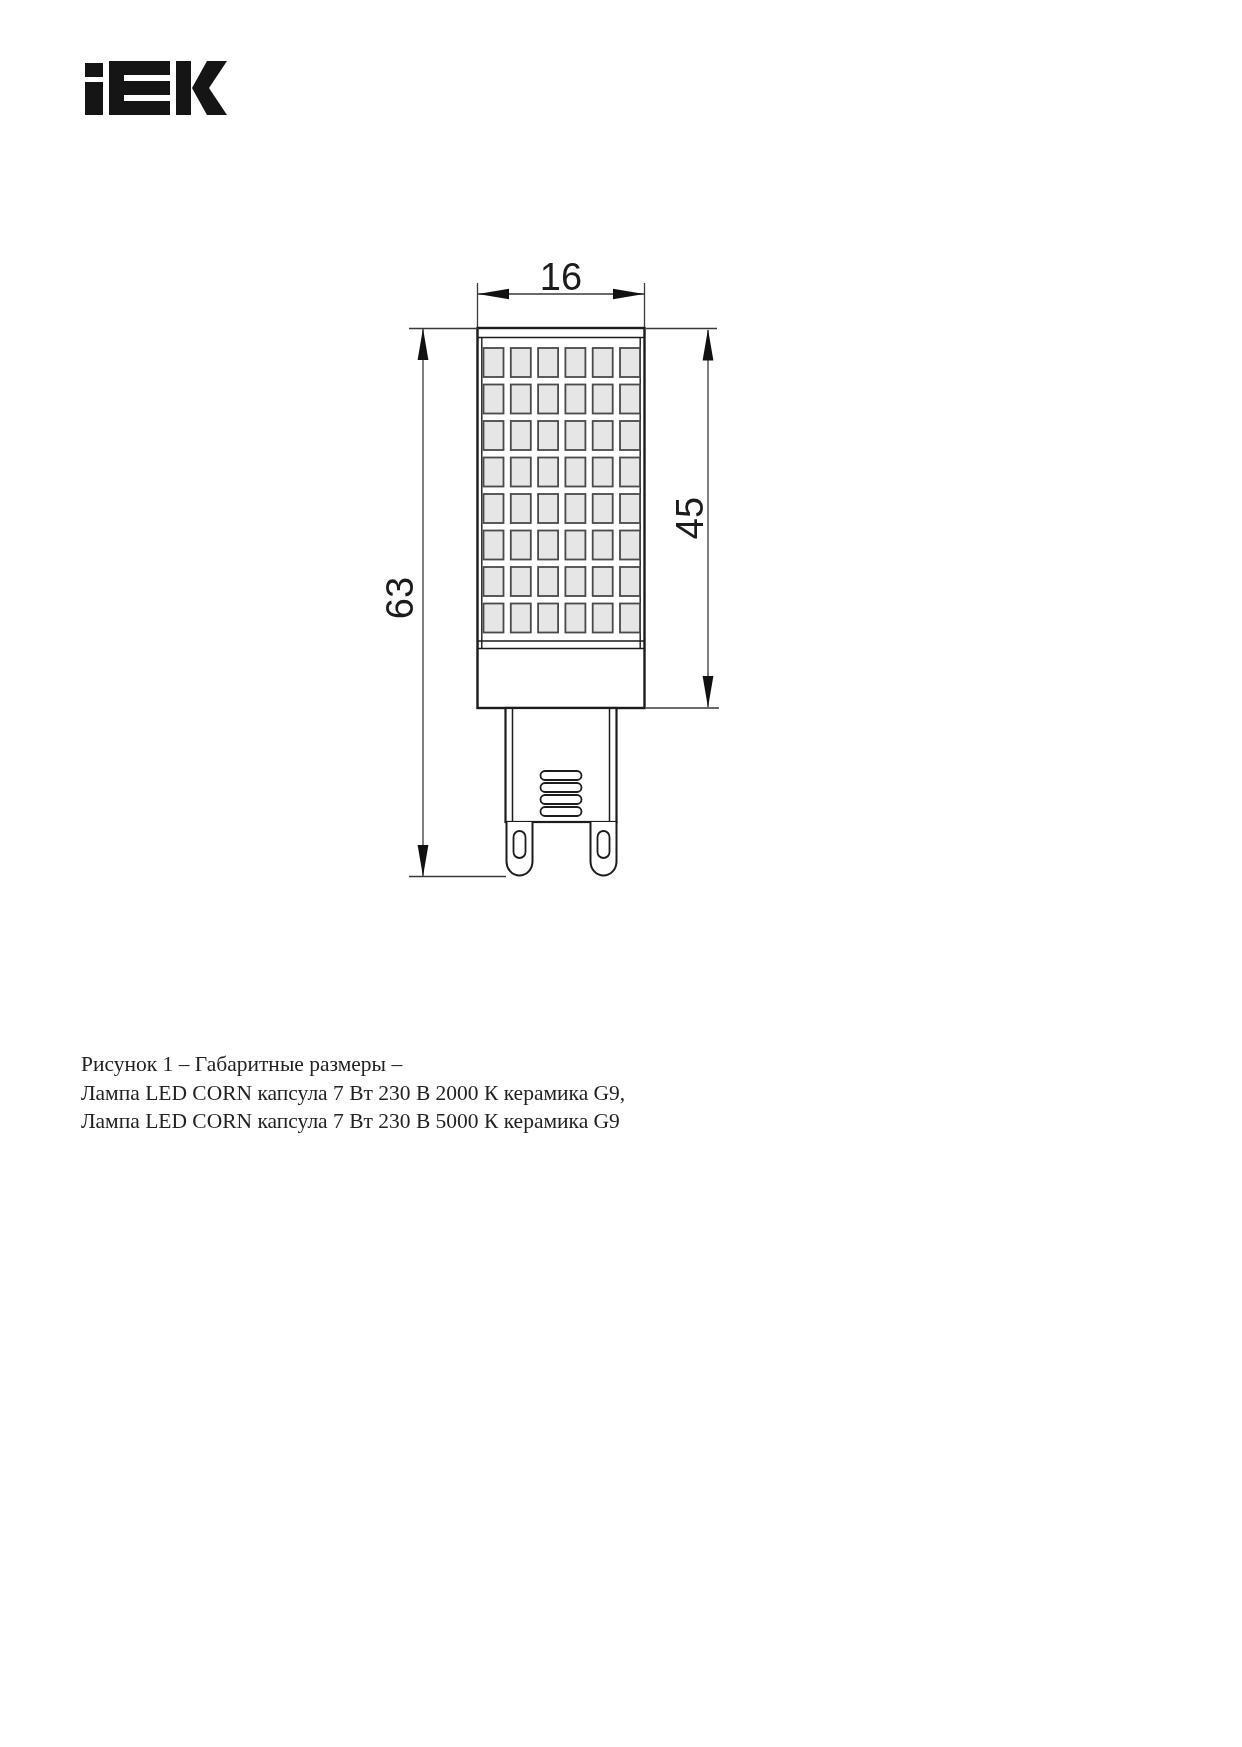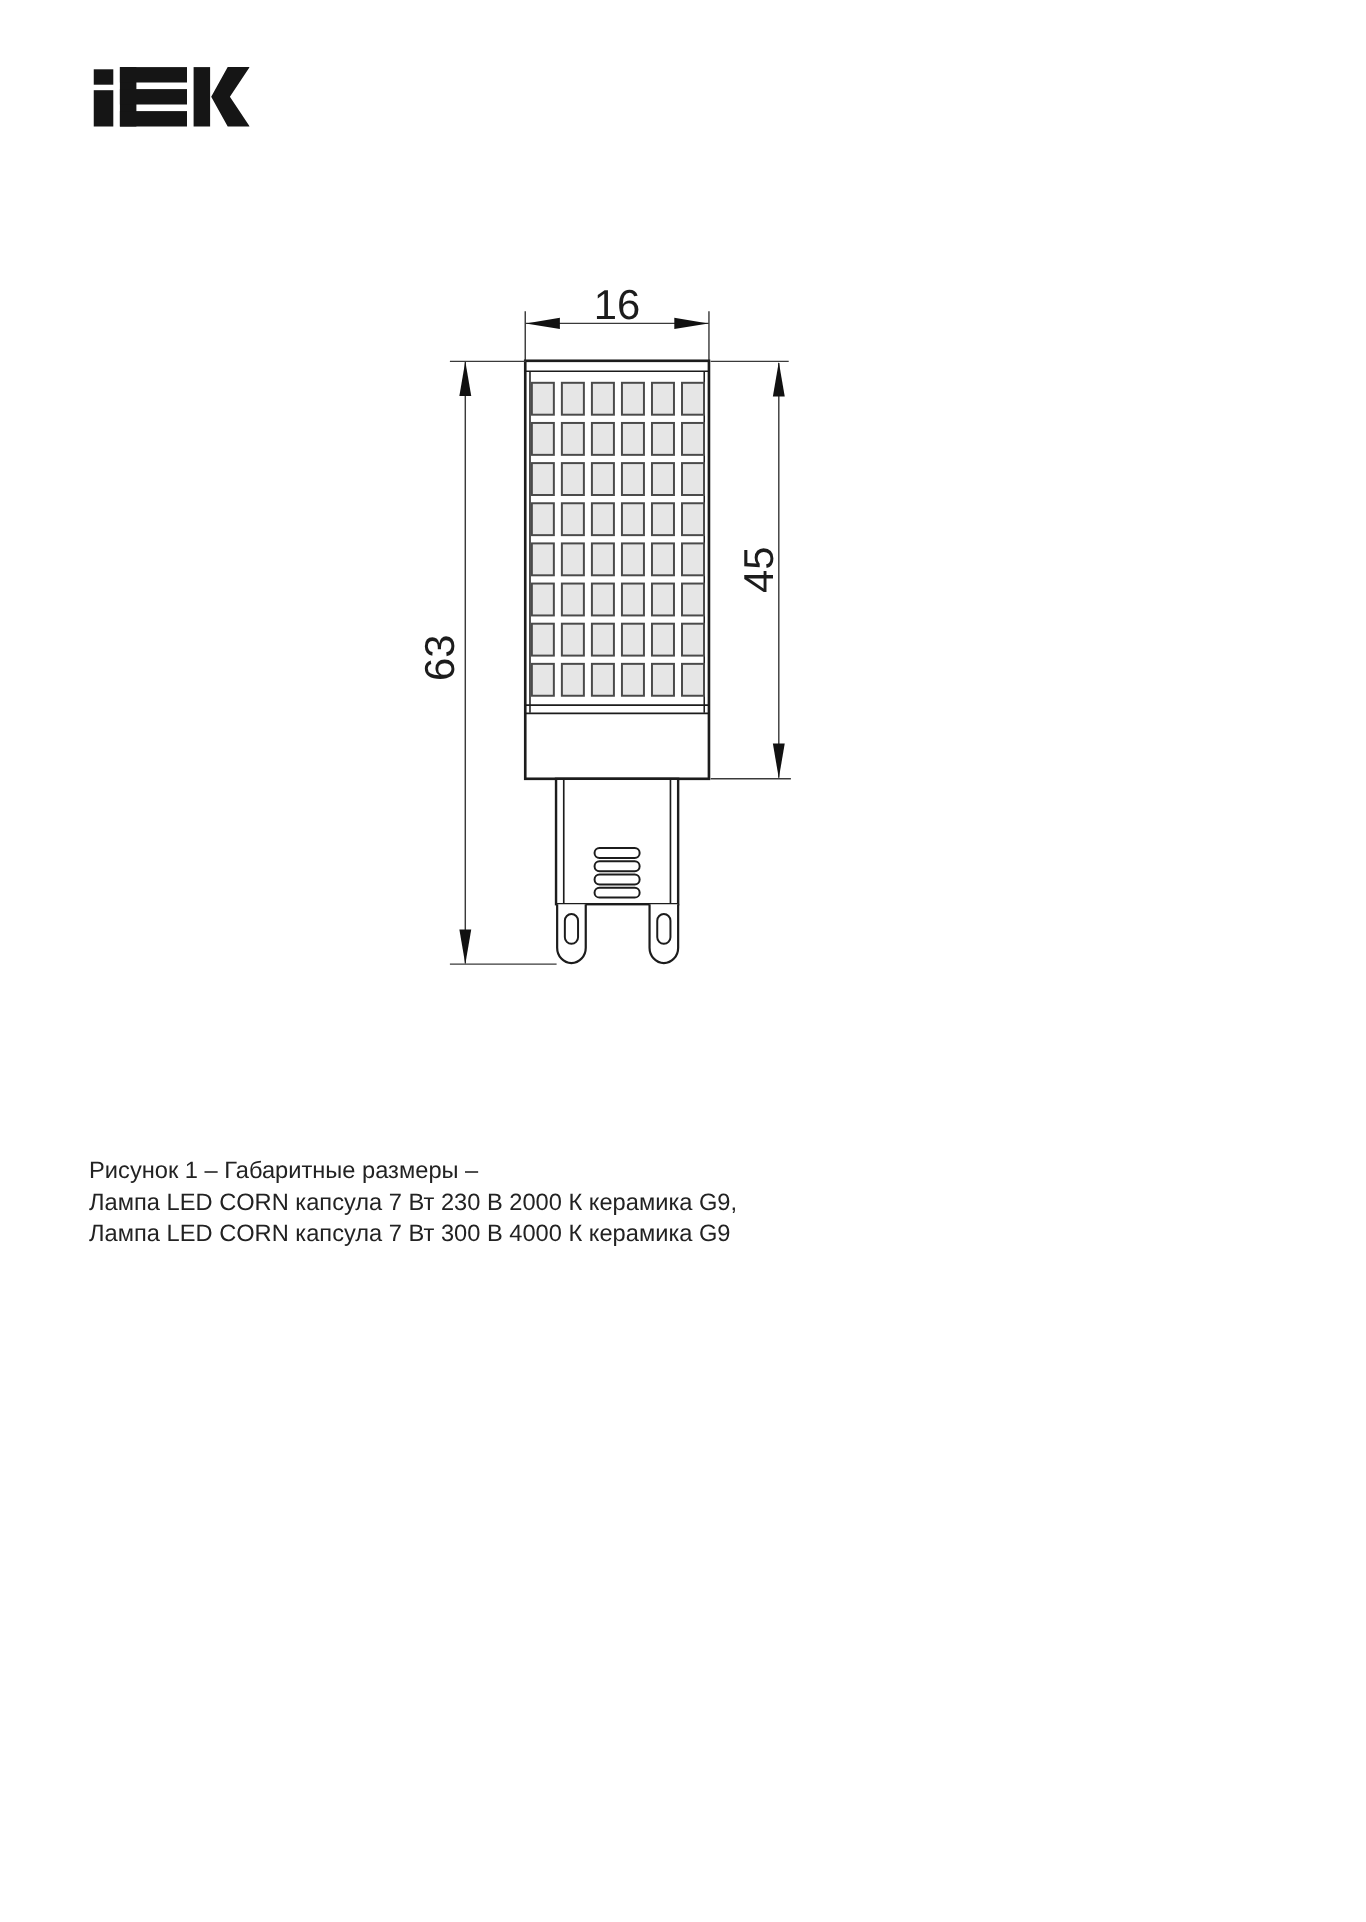--- a/index.html
+++ b/index.html
@@ -32,20 +32,21 @@
     fill: #1c1c1c;
   }
   .caption {
     position: absolute;
     left: 81px;
     top: 1050px;
     font-size: 21.5px;
     line-height: 28.6px;
     color: #222222;
     white-space: nowrap;
+    font-family: Liberation Serif, serif;
   }
 </style>
 </head>
 <body>
 
 <div class="page">
 
   <svg class="logo-svg" viewBox="0 0 142 59" role="img" aria-label="IEK">
     <g fill="#151515">
       <rect x="0" y="5" width="18" height="14"></rect>
@@ -168,16 +169,16 @@
       <line x1="708" y1="330" x2="708" y2="707"></line>
     </g>
     <polygon points="708,329 702.6,360.5 713.4,360.5" fill="#111"></polygon>
     <polygon points="708,707.5 702.6,676 713.4,676" fill="#111"></polygon>
     <text class="dim-text" text-anchor="middle" transform="translate(703,518) rotate(-90)">45</text>
   </svg>
 
   <div class="caption">
     <div>Рисунок 1 – Габаритные размеры –</div>
     <div>Лампа LED CORN капсула 7 Вт 230 В 2000 К керамика G9,</div>
-    <div>Лампа LED CORN капсула 7 Вт 300 В 4000 К керамика G9</div>
+    <div>Лампа LED CORN капсула 7 Вт 230 В 5000 К керамика G9</div>
   </div>
 
 </div>
 
 </body></html>

